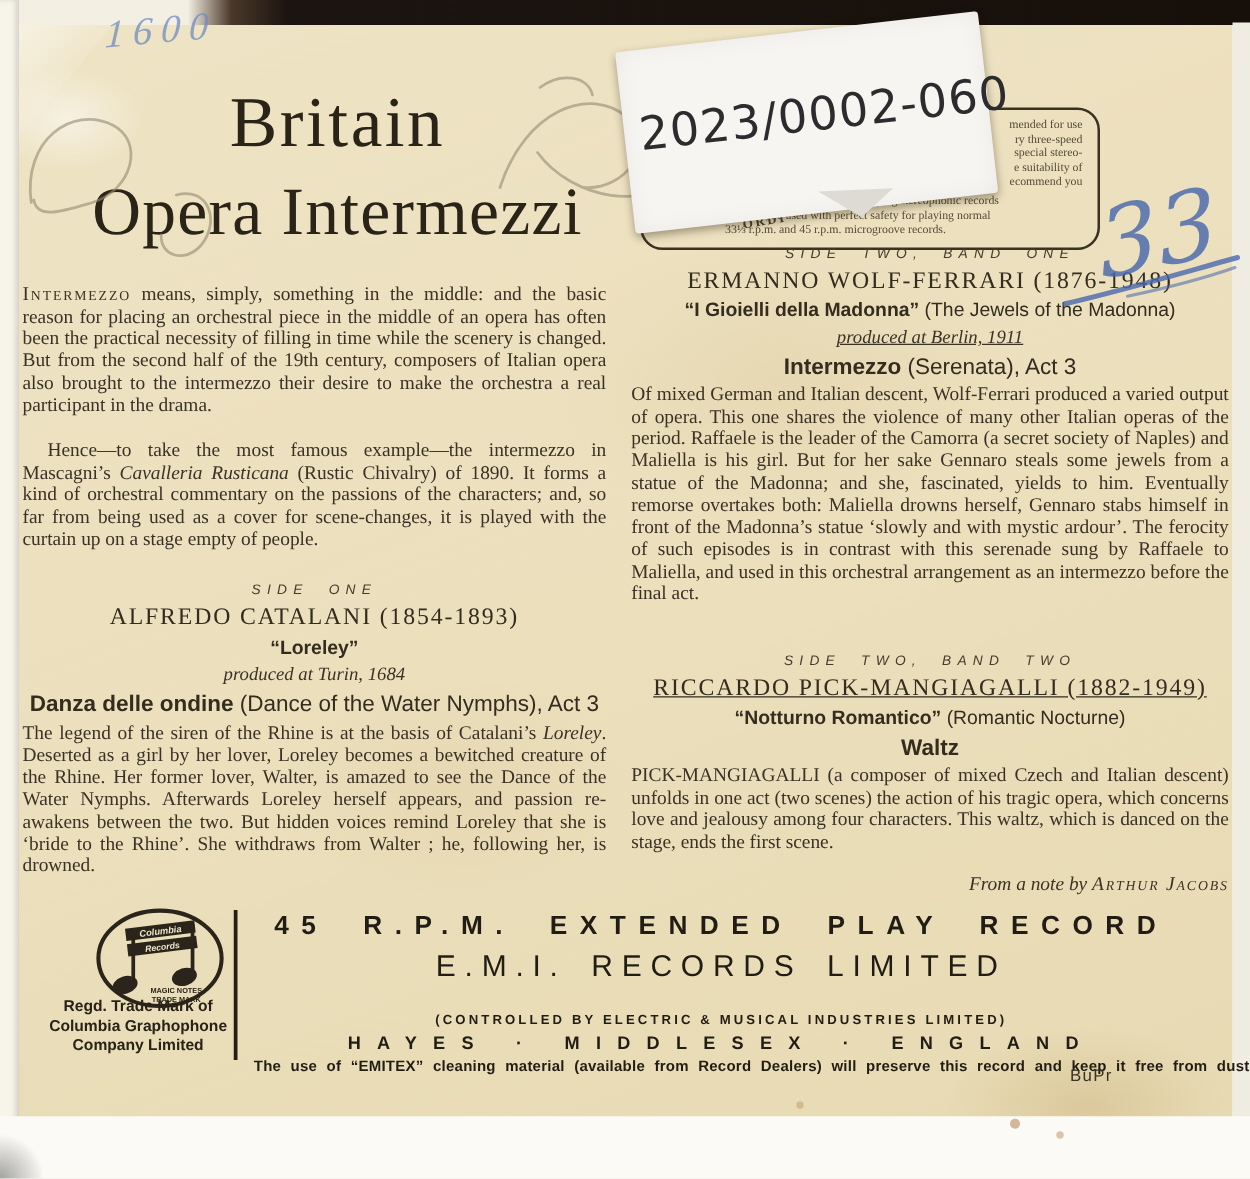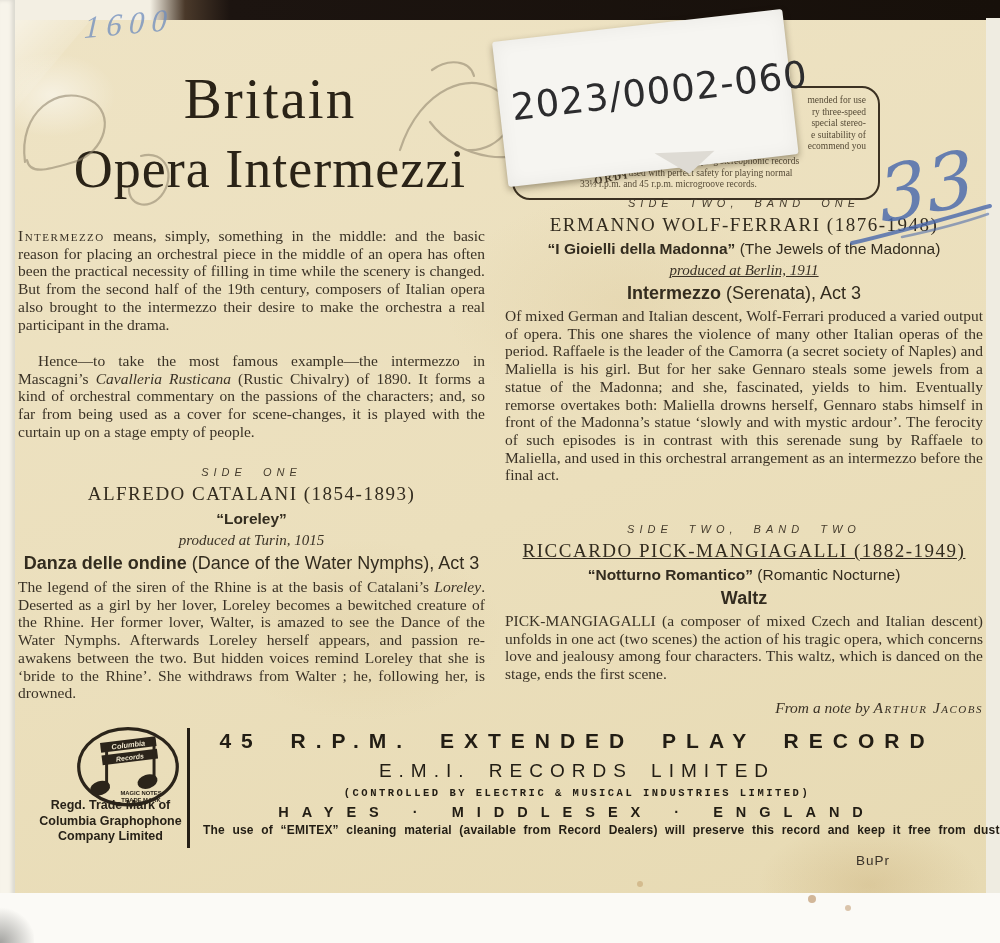--- a/index.html
+++ b/index.html
@@ -70,22 +70,22 @@
   .hw-price{position:absolute;left:84px;top:6px;font-style:italic;font-size:31px;letter-spacing:7px;
             color:rgba(110,140,190,.75);transform:rotate(-5deg) skewX(-8deg);z-index:40;}
   .hw-speed{position:absolute;left:878px;top:142px;font-style:italic;font-size:76px;
             color:rgba(72,104,172,.82);transform:rotate(-12deg) skewX(-6deg);z-index:40;
             font-family:"DejaVu Serif",serif;}
   
   .footer-divider{position:absolute;left:187px;top:728px;width:2.5px;height:120px;background:#241e15;}
   .footer{position:absolute;left:198px;top:729px;width:758px;text-align:center;color:#221d14;
           font-family:"Liberation Sans",sans-serif;}
   .f1{font-size:21px;font-weight:bold;letter-spacing:10px;word-spacing:12px;white-space:nowrap;}
-  .f2{font-size:19px;letter-spacing:7px;word-spacing:6px;margin-top:7px;white-space:nowrap;}
-  .f3{font-family:Liberation Mono, monospace;font-weight:bold;font-size:10.5px;letter-spacing:2.5px;margin-top:5px;}
+  .f2{font-size:24px;letter-spacing:7px;word-spacing:6px;margin-top:7px;white-space:nowrap;}
+  .f3{font-family:Liberation Sans, sans-serif;font-weight:bold;font-size:10.5px;letter-spacing:2.5px;margin-top:22px;}
   .f4{font-size:14.5px;font-weight:bold;letter-spacing:13px;word-spacing:4px;margin-top:5px;white-space:nowrap;}
   .f5{font-weight:bold;font-size:11px;letter-spacing:1px;margin-top:4px;}
   .f6{font-weight:bold;font-size:12px;margin-top:3px;width:745px;margin-left:5px;
       text-align:justify;text-align-last:justify;white-space:nowrap;letter-spacing:.2px;word-spacing:4px;}
   .print-code{position:absolute;left:856px;top:853px;font-family:"Liberation Sans",sans-serif;
               font-size:13.5px;color:#3a332a;letter-spacing:1px;}
   
   .logo-wrap{position:absolute;left:68px;top:722px;width:120px;text-align:center;}
   .reg-lines{position:absolute;left:28px;top:798px;width:165px;text-align:center;
              font-family:"Liberation Sans",sans-serif;font-weight:bold;font-size:12.5px;
@@ -126,21 +126,21 @@
   </div>
   <div class="edge-frag">ORDI</div>
 
 
   <div class="colL body-text" style="top:227px;"><span class="sc">Intermezzo</span><span> means, simply, something in the middle: and the basic reason for placing an orchestral piece in the middle of an opera has often been the practical necessity of filling in time while the scenery is changed.  But from the second half of the 19th century, composers of Italian opera also brought to the intermezzo their desire to make the orchestra a real participant in the drama.</span></div>
   <div class="colL body-text indent" style="top:352px;"><span>Hence—to take the most famous example—the intermezzo in Mascagni’s </span><span class="it">Cavalleria Rusticana</span><span> (Rustic Chivalry) of 1890.  It forms a kind of orchestral commentary on the passions of the characters; and, so far from being used as a cover for scene-changes, it is played with the curtain up on a stage empty of people.</span></div>
 
   <div class="colL side-head" style="top:466px;">SIDE ONE</div>
   <div class="colL composer" style="top:483px;">ALFREDO CATALANI (1854-1893)</div>
   <div class="colL work bd" style="top:510px;">“Loreley”</div>
-  <div class="colL premiere" style="top:532px;">produced at Turin, 1015</div>
+  <div class="colL premiere" style="top:532px;">produced at Turin, 1684</div>
   <div class="colL track" style="top:553px;"><span class="bd">Danza delle ondine</span><span> (Dance of the Water Nymphs), Act 3</span></div>
   <div class="colL body-text" style="top:578px;"><span>The legend of the siren of the Rhine is at the basis of Catalani’s </span><span class="it">Loreley</span><span>. Deserted as a girl by her lover, Loreley becomes a bewitched creature of the Rhine.  Her former lover, Walter, is amazed to see the Dance of the Water Nymphs. Afterwards Loreley herself appears, and passion re-awakens between the two.  But hidden voices remind Loreley that she is ‘bride to the Rhine’. She withdraws from Walter ; he, following her, is drowned.</span></div>
 
   <div class="colR side-head" style="top:197px;">SIDE TWO, BAND ONE</div>
   <div class="colR composer" style="top:214px;">ERMANNO WOLF-FERRARI (1876-1948)</div>
   <div class="colR work" style="top:240px;"><span class="bd">“I Gioielli della Madonna”</span><span> (The Jewels of the Madonna)</span></div>
   <div class="colR premiere" style="top:262px;text-decoration:underline;">produced at Berlin, 1911</div>
   <div class="colR track" style="top:283px;"><span class="bd">Intermezzo</span><span> (Serenata), Act 3</span></div>
   <div class="colR body-text" style="top:307px;"><span>Of mixed German and Italian descent, Wolf-Ferrari produced a varied output of opera. This one shares the violence of many other Italian operas of the period. Raffaele is the leader of the Camorra (a secret society of Naples) and Maliella is his girl. But for her sake Gennaro steals some jewels from a statue of the Madonna; and she, fascinated, yields to him.  Eventually remorse overtakes both: Maliella drowns herself, Gennaro stabs himself in front of the Madonna’s statue ‘slowly and with mystic ardour’. The ferocity of such episodes is in contrast with this serenade sung by Raffaele to Maliella, and used in this orchestral arrangement as an intermezzo before the final act.</span></div>
 

